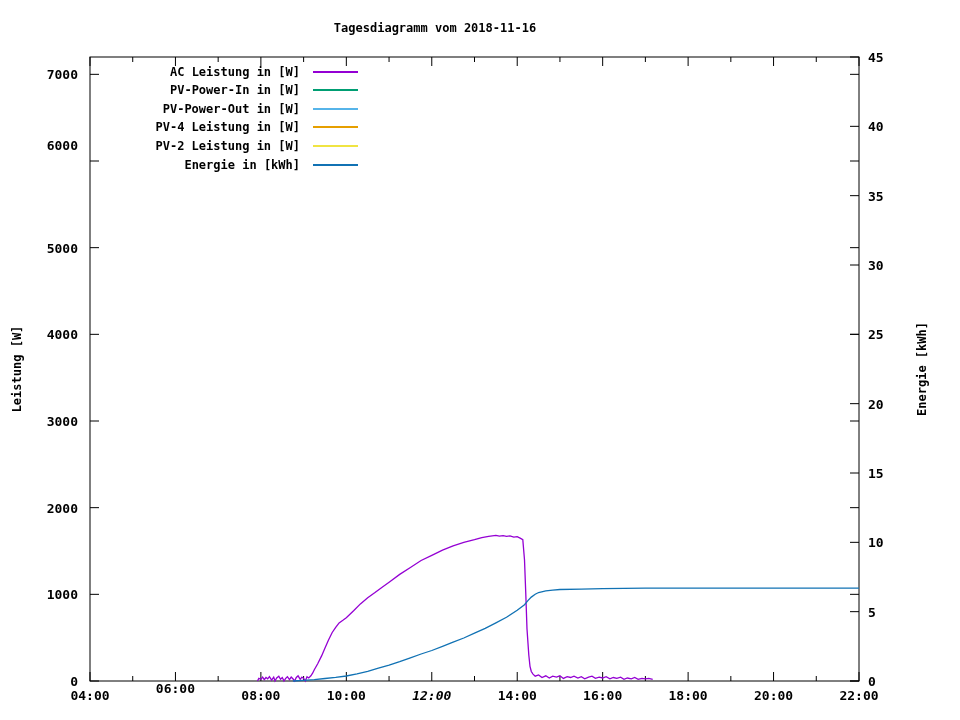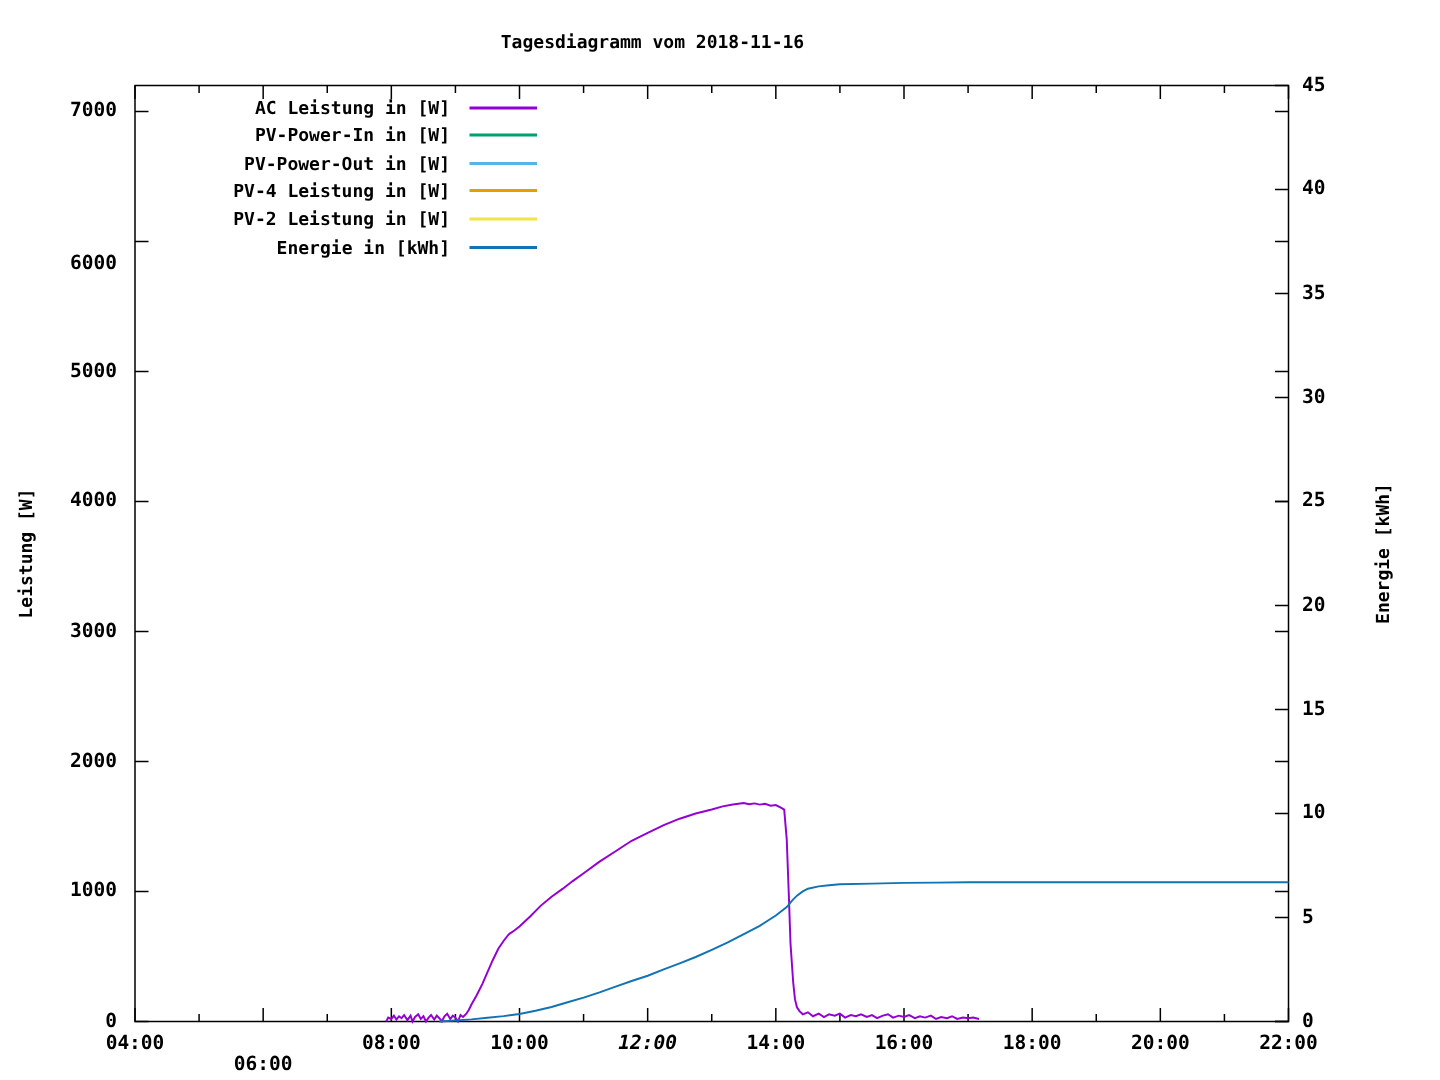--- a/index.html
+++ b/index.html
@@ -110,36 +110,36 @@
       <line x1="859" y1="334.3333333333333" x2="850" y2="334.3333333333333" stroke="#000" stroke-width="1"></line>
       <line x1="859" y1="265" x2="850" y2="265" stroke="#000" stroke-width="1"></line>
       <line x1="859" y1="195.66666666666669" x2="850" y2="195.66666666666669" stroke="#000" stroke-width="1"></line>
       <line x1="859" y1="126.33333333333337" x2="850" y2="126.33333333333337" stroke="#000" stroke-width="1"></line>
       <line x1="859" y1="57" x2="850" y2="57" stroke="#000" stroke-width="1"></line>
       <path d="M257.5 681.0 L258.8 678.4 L260.9 679.3 L262.6 677.1 L264.3 679.7 L266.0 677.5 L267.7 678.8 L269.4 676.7 L271.6 680.1 L273.7 677.1 L275.0 681.0 L276.7 678.0 L278.8 676.2 L280.5 679.3 L282.3 677.5 L284.0 681.0 L285.7 678.4 L287.4 676.7 L289.5 679.7 L291.2 677.1 L292.9 678.8 L294.6 681.0 L296.3 677.5 L298.1 675.8 L300.2 679.3 L301.9 677.1 L303.6 678.4 L305.3 681.0 L307.0 676.7 L308.7 678.0 L310.9 675.8 L312.6 673.2 L314.3 669.7 L317.7 663.7 L321.6 655.9 L325.0 648.1 L328.4 640.3 L332.2 632.5 L335.7 627.3 L339.1 622.9 L342.9 620.3 L346.3 617.7 L353.6 610.8 L360.4 603.9 L367.7 597.8 L375.0 592.6 L381.8 587.4 L389.1 582.2 L399.7 574.4 L410.4 567.5 L421.1 560.5 L431.8 555.3 L442.5 550.1 L453.1 545.8 L463.8 542.3 L474.5 539.7 L481.8 537.6 L488.6 536.3 L495.9 535.4 L499.3 536.1 L503.1 535.6 L506.5 536.4 L510.0 535.9 L513.8 537.1 L517.2 536.7 L520.6 538.4 L522.8 539.7 L524.5 559.7 L525.8 594.3 L527.0 629.0 L528.8 655.0 L530.0 666.3 L531.3 671.5 L533.0 674.1 L535.2 676.2 L538.6 674.9 L542.0 677.5 L545.8 675.8 L549.3 678.0 L552.7 676.2 L556.5 677.1 L559.9 675.8 L563.4 678.4 L567.2 676.7 L570.6 677.5 L574.0 676.2 L577.9 678.0 L581.3 676.7 L584.7 678.8 L588.6 677.1 L592.0 676.2 L595.4 678.4 L599.2 677.1 L602.7 678.0 L606.1 676.7 L609.9 678.8 L613.3 677.5 L616.8 678.4 L620.6 677.1 L624.0 679.3 L627.4 678.0 L631.3 678.8 L634.7 677.5 L638.1 679.3 L642.0 678.4 L645.4 678.8 L648.8 678.4 L652.7 679.3" fill="none" stroke="#9400D3" stroke-width="1.3"></path>
       <path d="M292.9 681.0 L303.6 680.3 L314.3 679.6 L325.0 678.5 L335.7 677.4 L346.3 676.0 L357.0 673.8 L367.7 671.3 L378.4 668.2 L389.1 665.1 L399.7 661.6 L410.4 657.8 L421.1 654.0 L431.8 650.5 L442.5 646.3 L453.1 642.2 L463.8 638.0 L474.5 633.2 L485.2 628.3 L495.9 622.8 L506.5 617.2 L517.2 610.3 L524.5 604.7 L527.9 600.6 L531.3 597.1 L535.2 594.3 L538.6 592.5 L545.8 590.9 L552.7 590.2 L559.9 589.5 L581.3 589.1 L602.7 588.6 L624.0 588.4 L645.4 588.2 L688.1 588.1 L730.8 588.1 L773.6 588.1 L816.3 588.1 L859.0 588.1" fill="none" stroke="#1172B4" stroke-width="1.3"></path>
     </svg>
   <div id="tick-labels">
       <div class="ticklabel xlab" style="left: 90px; top: 689px;">04:00</div>
-      <div class="ticklabel xlab" style="left: 175.444px; top: 703px;">06:00</div>
+      <div class="ticklabel xlab" style="left: 175.444px; top: 682px;">06:00</div>
       <div class="ticklabel xlab" style="left: 260.889px; top: 689px;">08:00</div>
       <div class="ticklabel xlab" style="left: 346.333px; top: 689px;">10:00</div>
       <div class="ticklabel xlab" style="left: 431.778px; top: 689px; font-style: italic;">12:00</div>
       <div class="ticklabel xlab" style="left: 517.222px; top: 689px;">14:00</div>
       <div class="ticklabel xlab" style="left: 602.667px; top: 689px;">16:00</div>
       <div class="ticklabel xlab" style="left: 688.111px; top: 689px;">18:00</div>
       <div class="ticklabel xlab" style="left: 773.556px; top: 689px;">20:00</div>
       <div class="ticklabel xlab" style="left: 859px; top: 689px;">22:00</div>
       <div class="ticklabel ylab" style="left: 18px; top: 681px;">0</div>
       <div class="ticklabel ylab" style="left: 18px; top: 594.333px;">1000</div>
       <div class="ticklabel ylab" style="left: 18px; top: 507.667px;">2000</div>
       <div class="ticklabel ylab" style="left: 18px; top: 421px;">3000</div>
       <div class="ticklabel ylab" style="left: 18px; top: 334.333px; text-align: right;">4000</div>
       <div class="ticklabel ylab" style="left: 18px; top: 247.667px;">5000</div>
-      <div class="ticklabel ylab" style="left: 18px; top: 176px;">6000</div>
+      <div class="ticklabel ylab" style="left: 18px; top: 145px;">6000</div>
       <div class="ticklabel ylab" style="left: 18px; top: 74.3333px;">7000</div>
       <div class="ticklabel y2lab" style="left: 868px; top: 681px;">0</div>
       <div class="ticklabel y2lab" style="left: 868px; top: 611.667px;">5</div>
       <div class="ticklabel y2lab" style="left: 868px; top: 542.333px;">10</div>
       <div class="ticklabel y2lab" style="left: 868px; top: 473px;">15</div>
       <div class="ticklabel y2lab" style="left: 868px; top: 403.667px;">20</div>
       <div class="ticklabel y2lab" style="left: 868px; top: 334.333px;">25</div>
       <div class="ticklabel y2lab" style="left: 868px; top: 265px;">30</div>
       <div class="ticklabel y2lab" style="left: 868px; top: 195.667px;">35</div>
       <div class="ticklabel y2lab" style="left: 868px; top: 126.333px;">40</div>

